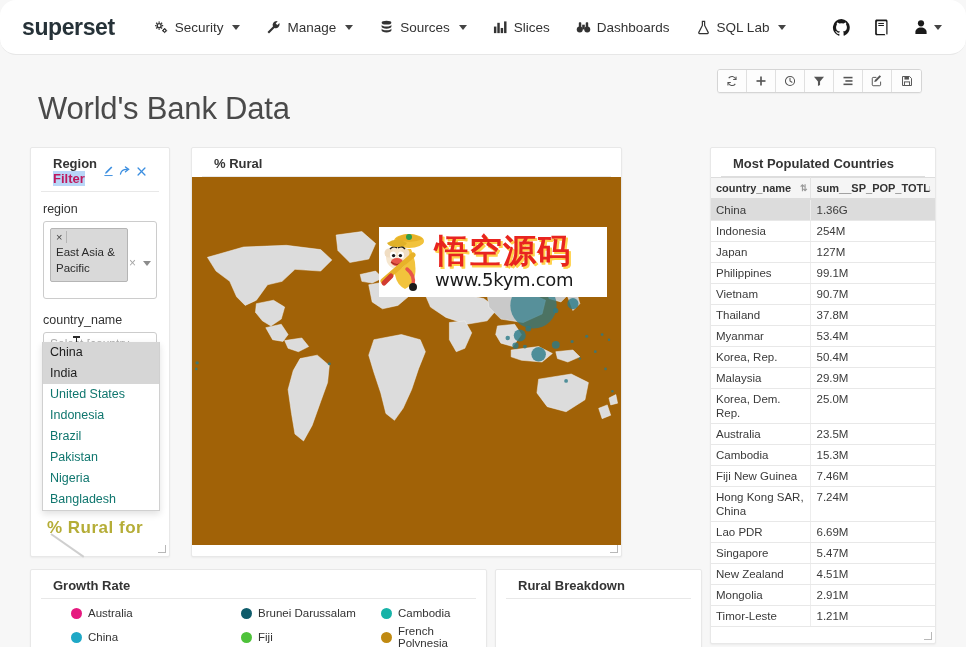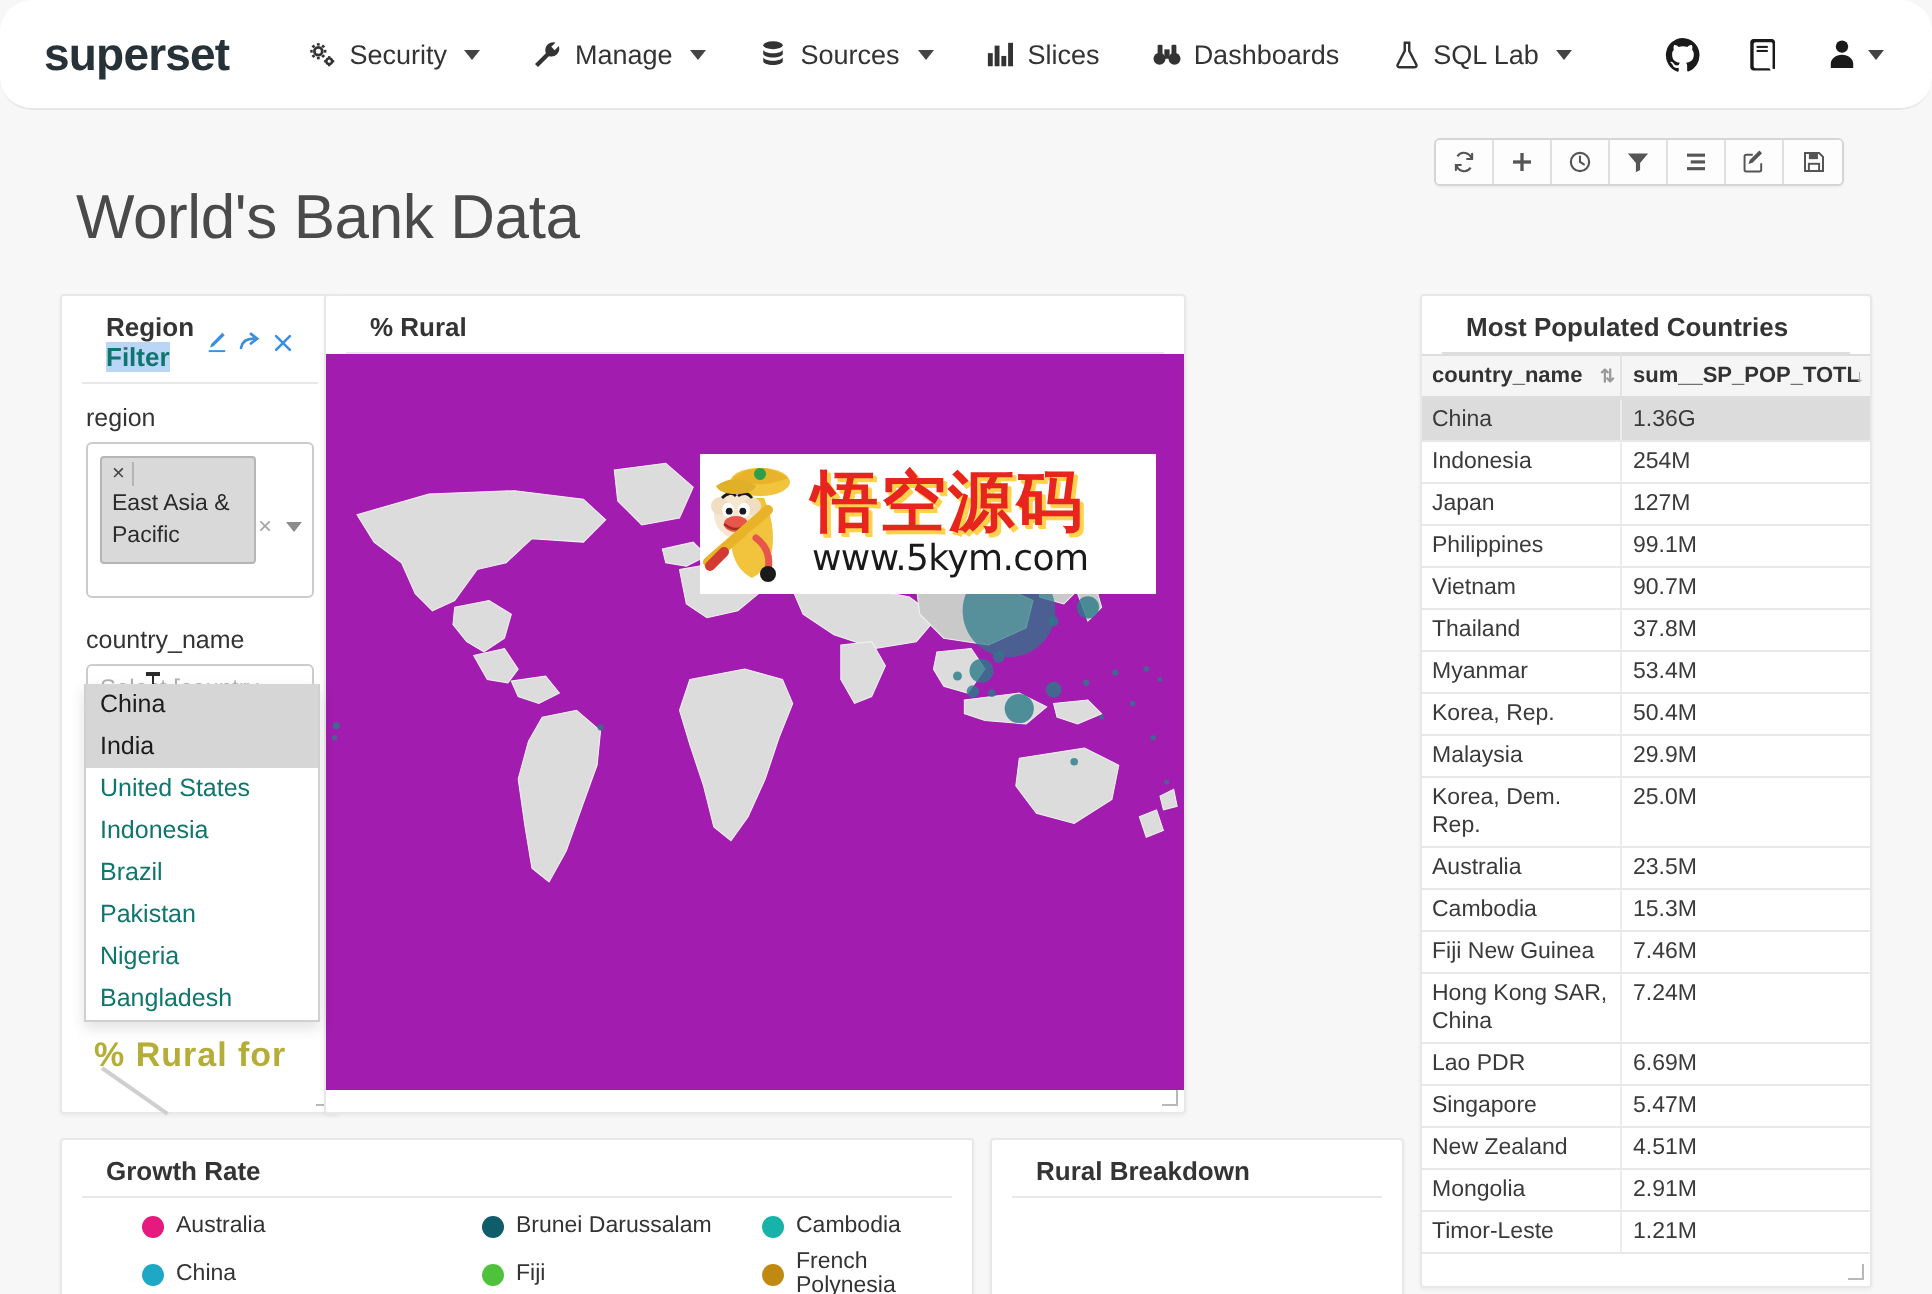--- a/index.html
+++ b/index.html
@@ -132,21 +132,21 @@
     right: 1px; bottom: 1px;
     width: 7px; height: 7px;
     border-right: 1.5px solid #b8b8b8;
     border-bottom: 1.5px solid #b8b8b8;
   }
 
   
   #w-filter { left: 8px; top: 0px; width: 140px; height: 410px; }
   .filter-title-sel {
     background: #b9d6f7;
-    color: #0f766e;
+    color: #be185d;
   }
   .filter-body { padding: 10px 12px; }
   .field-label {
     font-size: 12.5px;
     color: #333;
     margin-bottom: 5px;
   }
   .select-box {
     border: 1px solid #ccc;
     border-radius: 3px;
@@ -256,22 +256,22 @@
     position: absolute;
     left: 20px; top: 385px;
     width: 40px; height: 2px;
     background: #cfcfcf;
     transform: rotate(35deg);
     transform-origin: left center;
     z-index: 4;
   }
 
   
-  #w-map { left: 140px; top: 0px; width: 431px; height: 410px; }
-  .map-area { position: relative; height: 368px; overflow: hidden; background: #a21caf; }
+  #w-map { left: 169px; top: 0px; width: 431px; height: 410px; }
+  .map-area { position: relative; height: 368px; overflow: hidden; background: #a16207; }
   .map-svg { position: absolute; left: 0; top: 8px; width: 100%; height: 330px; }
   .bubble { fill: #2b7a88; fill-opacity: .72; }
   .bubble-sm { fill: #2b7a88; fill-opacity: .80; }
 
   .cursor-arrow { position: absolute; left: 464px; top: 162px; z-index: 12; }
 
   
   .watermark {
     position: absolute;
     left: 187px; top: 50px;

